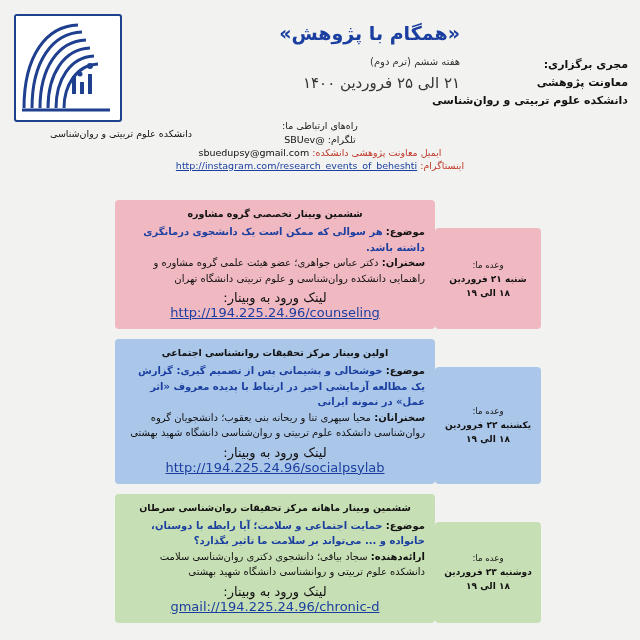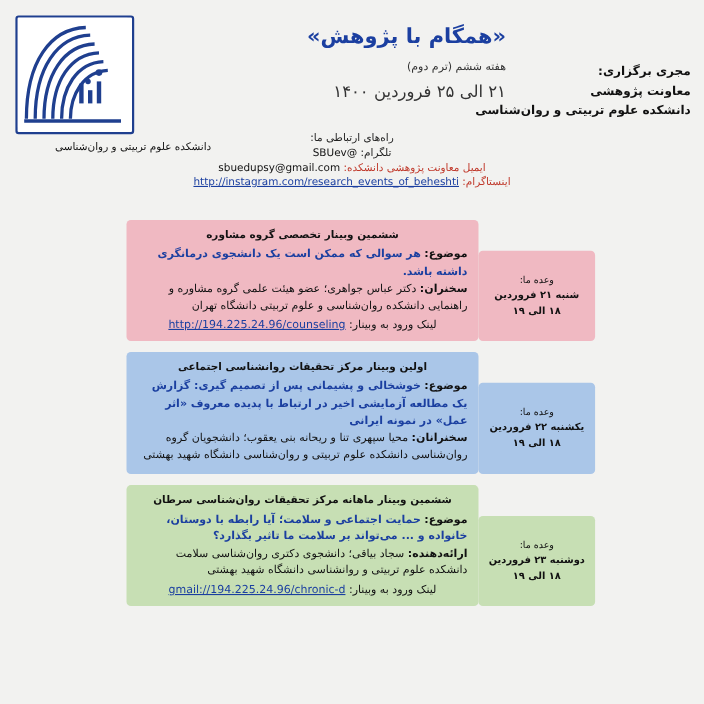--- a/index.html
+++ b/index.html
@@ -144,21 +144,21 @@
     text-align: center;
     margin-bottom: 5px;
   }
   .card-line {
     font-size: 10px;
     color: #111;
     line-height: 1.55;
   }
   .card-line .lbl { font-weight: bold; }
   .card-link-row {
-    font-size: 10px;
+    font-size: 13px;
     color: #111;
     margin-top: 4px;
     text-align: center;
   }
   .card-link {
     color: #1b3fa0;
     text-decoration: underline;
     direction: ltr;
     unicode-bidi: embed;
     display: inline-block;
@@ -278,20 +278,24 @@
       <div class="card theme-blue">
         <div class="card-title">اولین وبینار مرکز تحقیقات روانشناسی اجتماعی</div>
         <div class="card-line">
           <span class="lbl">موضوع:</span>
           <span class="highlight-blue">خوشخالی و پشیمانی پس از تصمیم گیری: گزارش یک مطالعه آزمایشی اخیر در ارتباط با پدیده معروف «اثر عمل» در نمونه ایرانی</span>
         </div>
         <div class="card-line">
           <span class="lbl">سخنرانان:</span>
           <span>محیا سپهری تنا و ریحانه بنی یعقوب؛ دانشجویان گروه روان‌شناسی دانشکده علوم تربیتی و روان‌شناسی دانشگاه شهید بهشتی</span>
         </div>
+        <div class="card-link-row">
+          <span>لینک ورود به وبینار:</span>
+          <span class="card-link">http://194.225.24.96/socialpsylab</span>
+        </div>
       </div>
       <div class="when theme-blue">
         <div class="when-label">وعده ما:</div>
         <div class="when-date">یکشنبه ۲۲ فروردین</div>
         <div class="when-time">۱۸ الی ۱۹</div>
       </div>
     </div>
 
     <div class="session-row">
       <div class="card theme-green">

